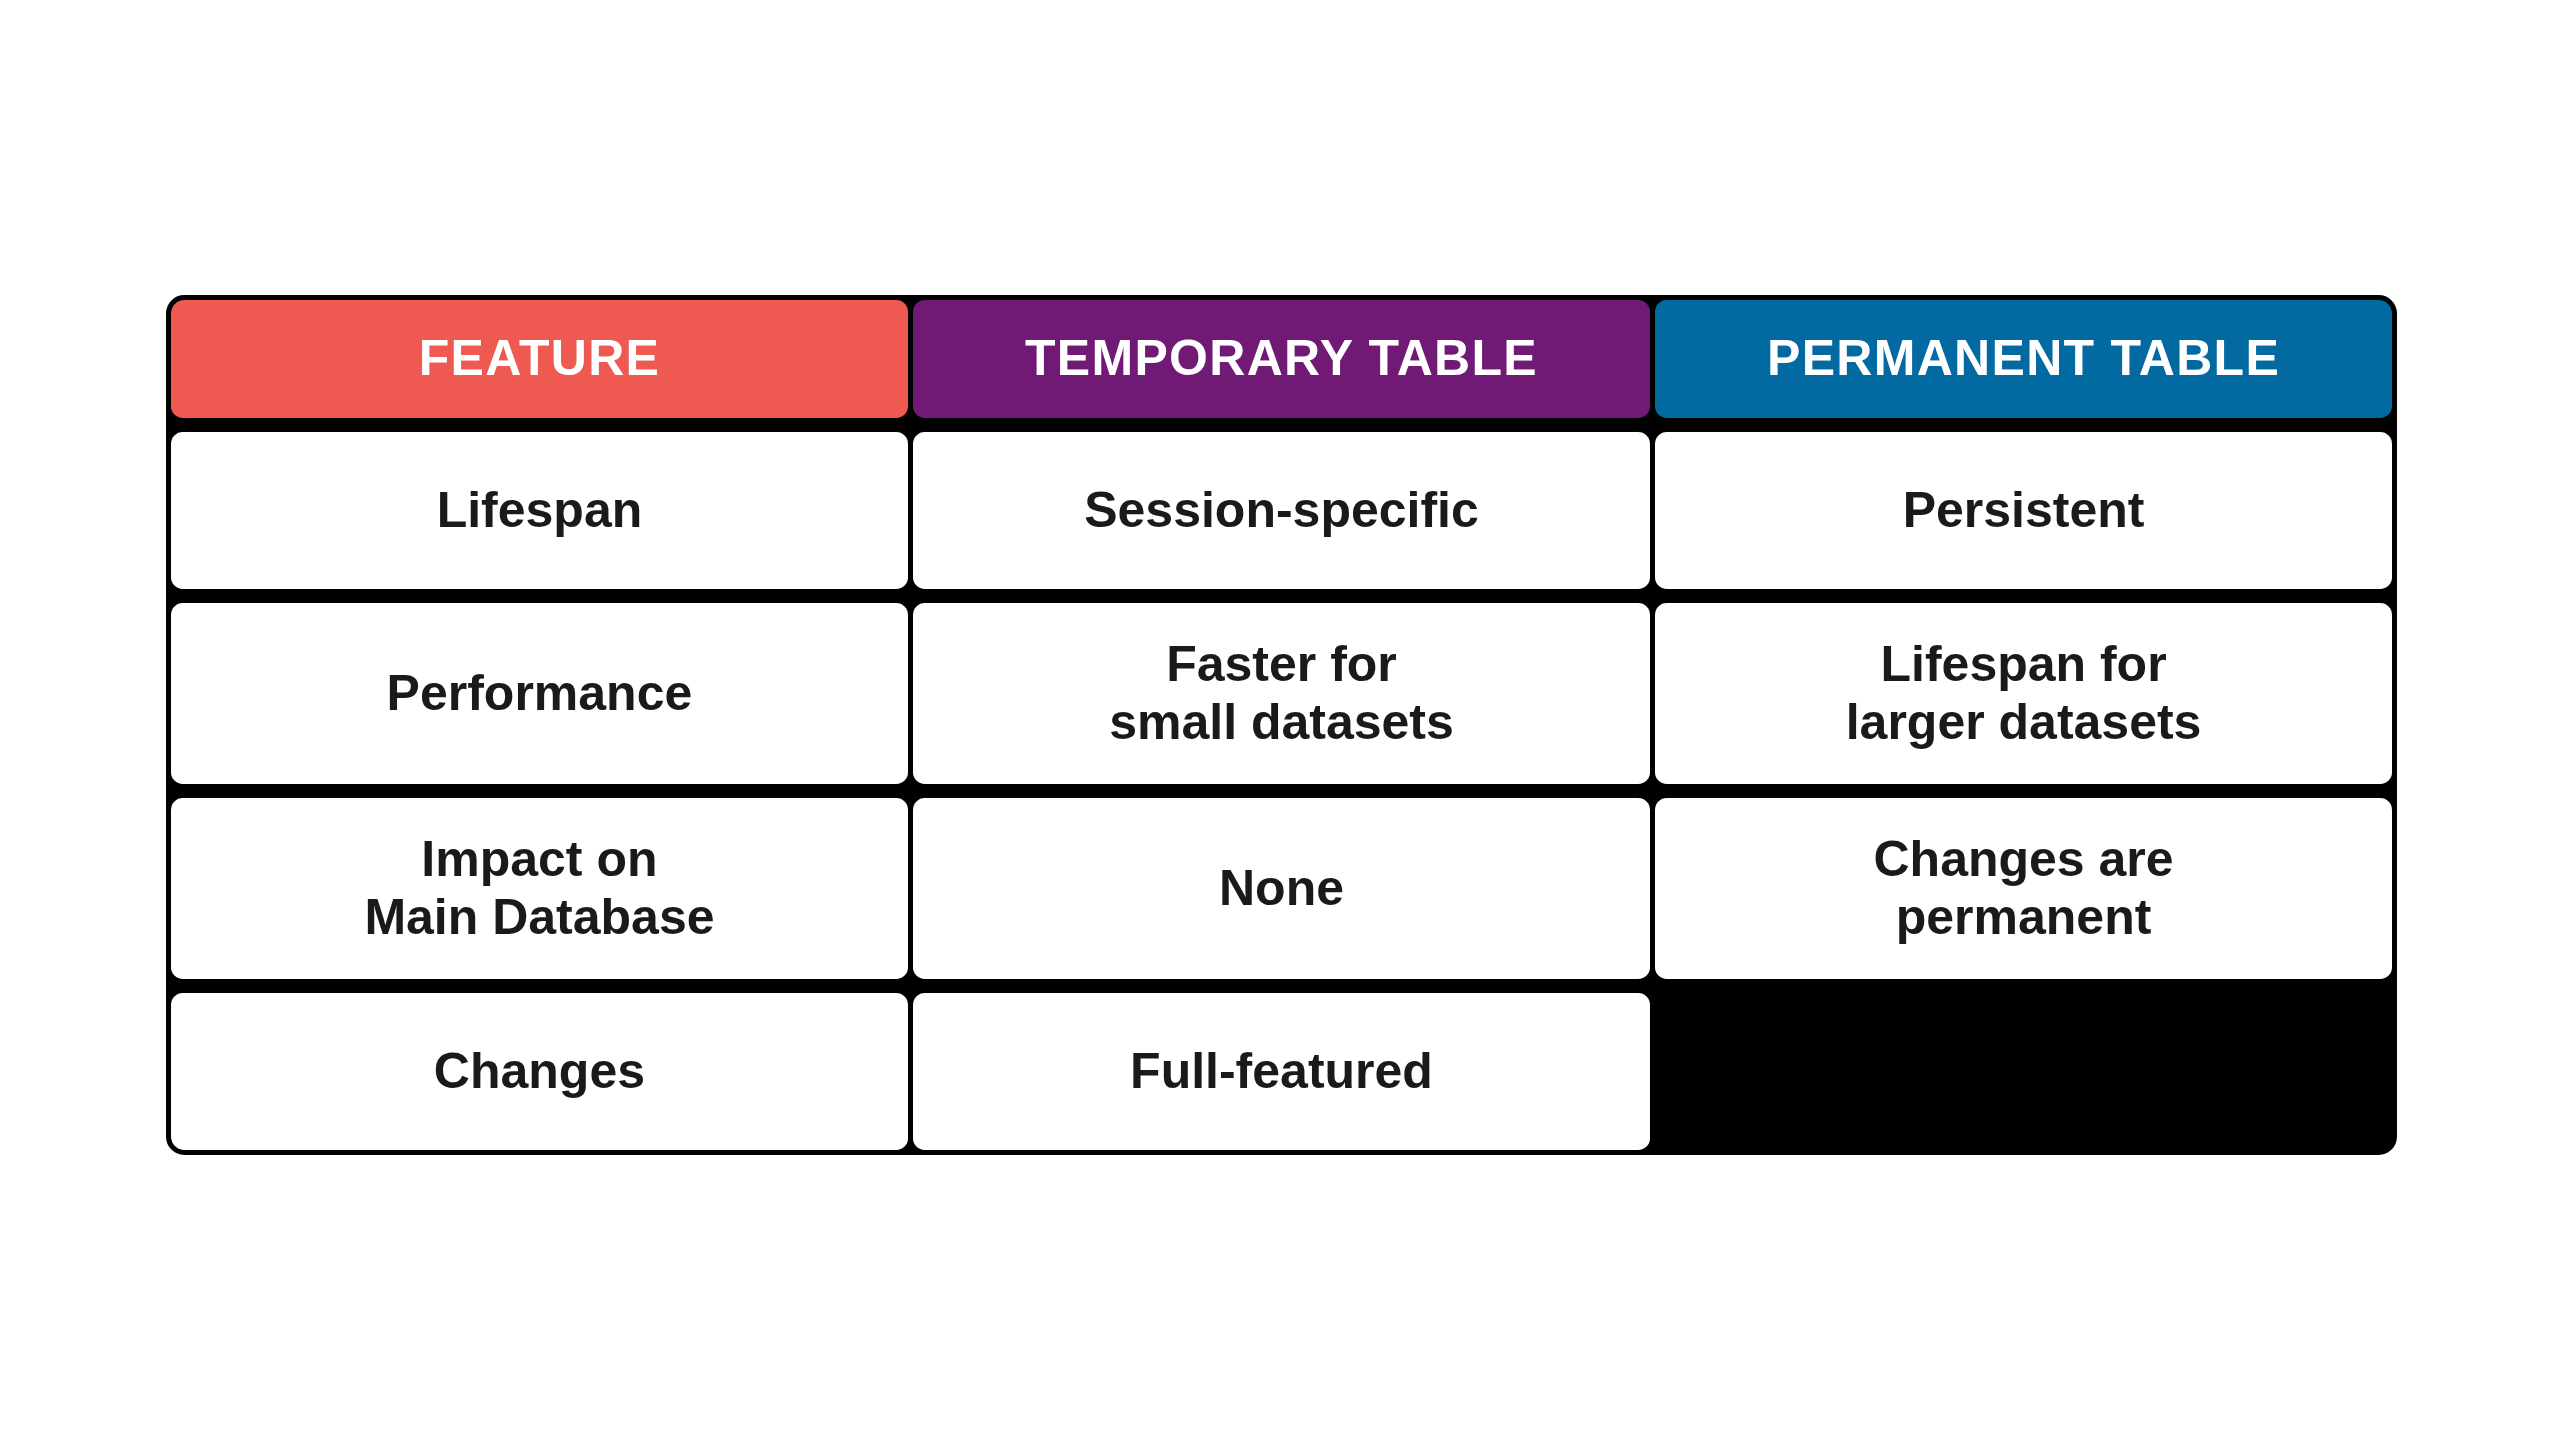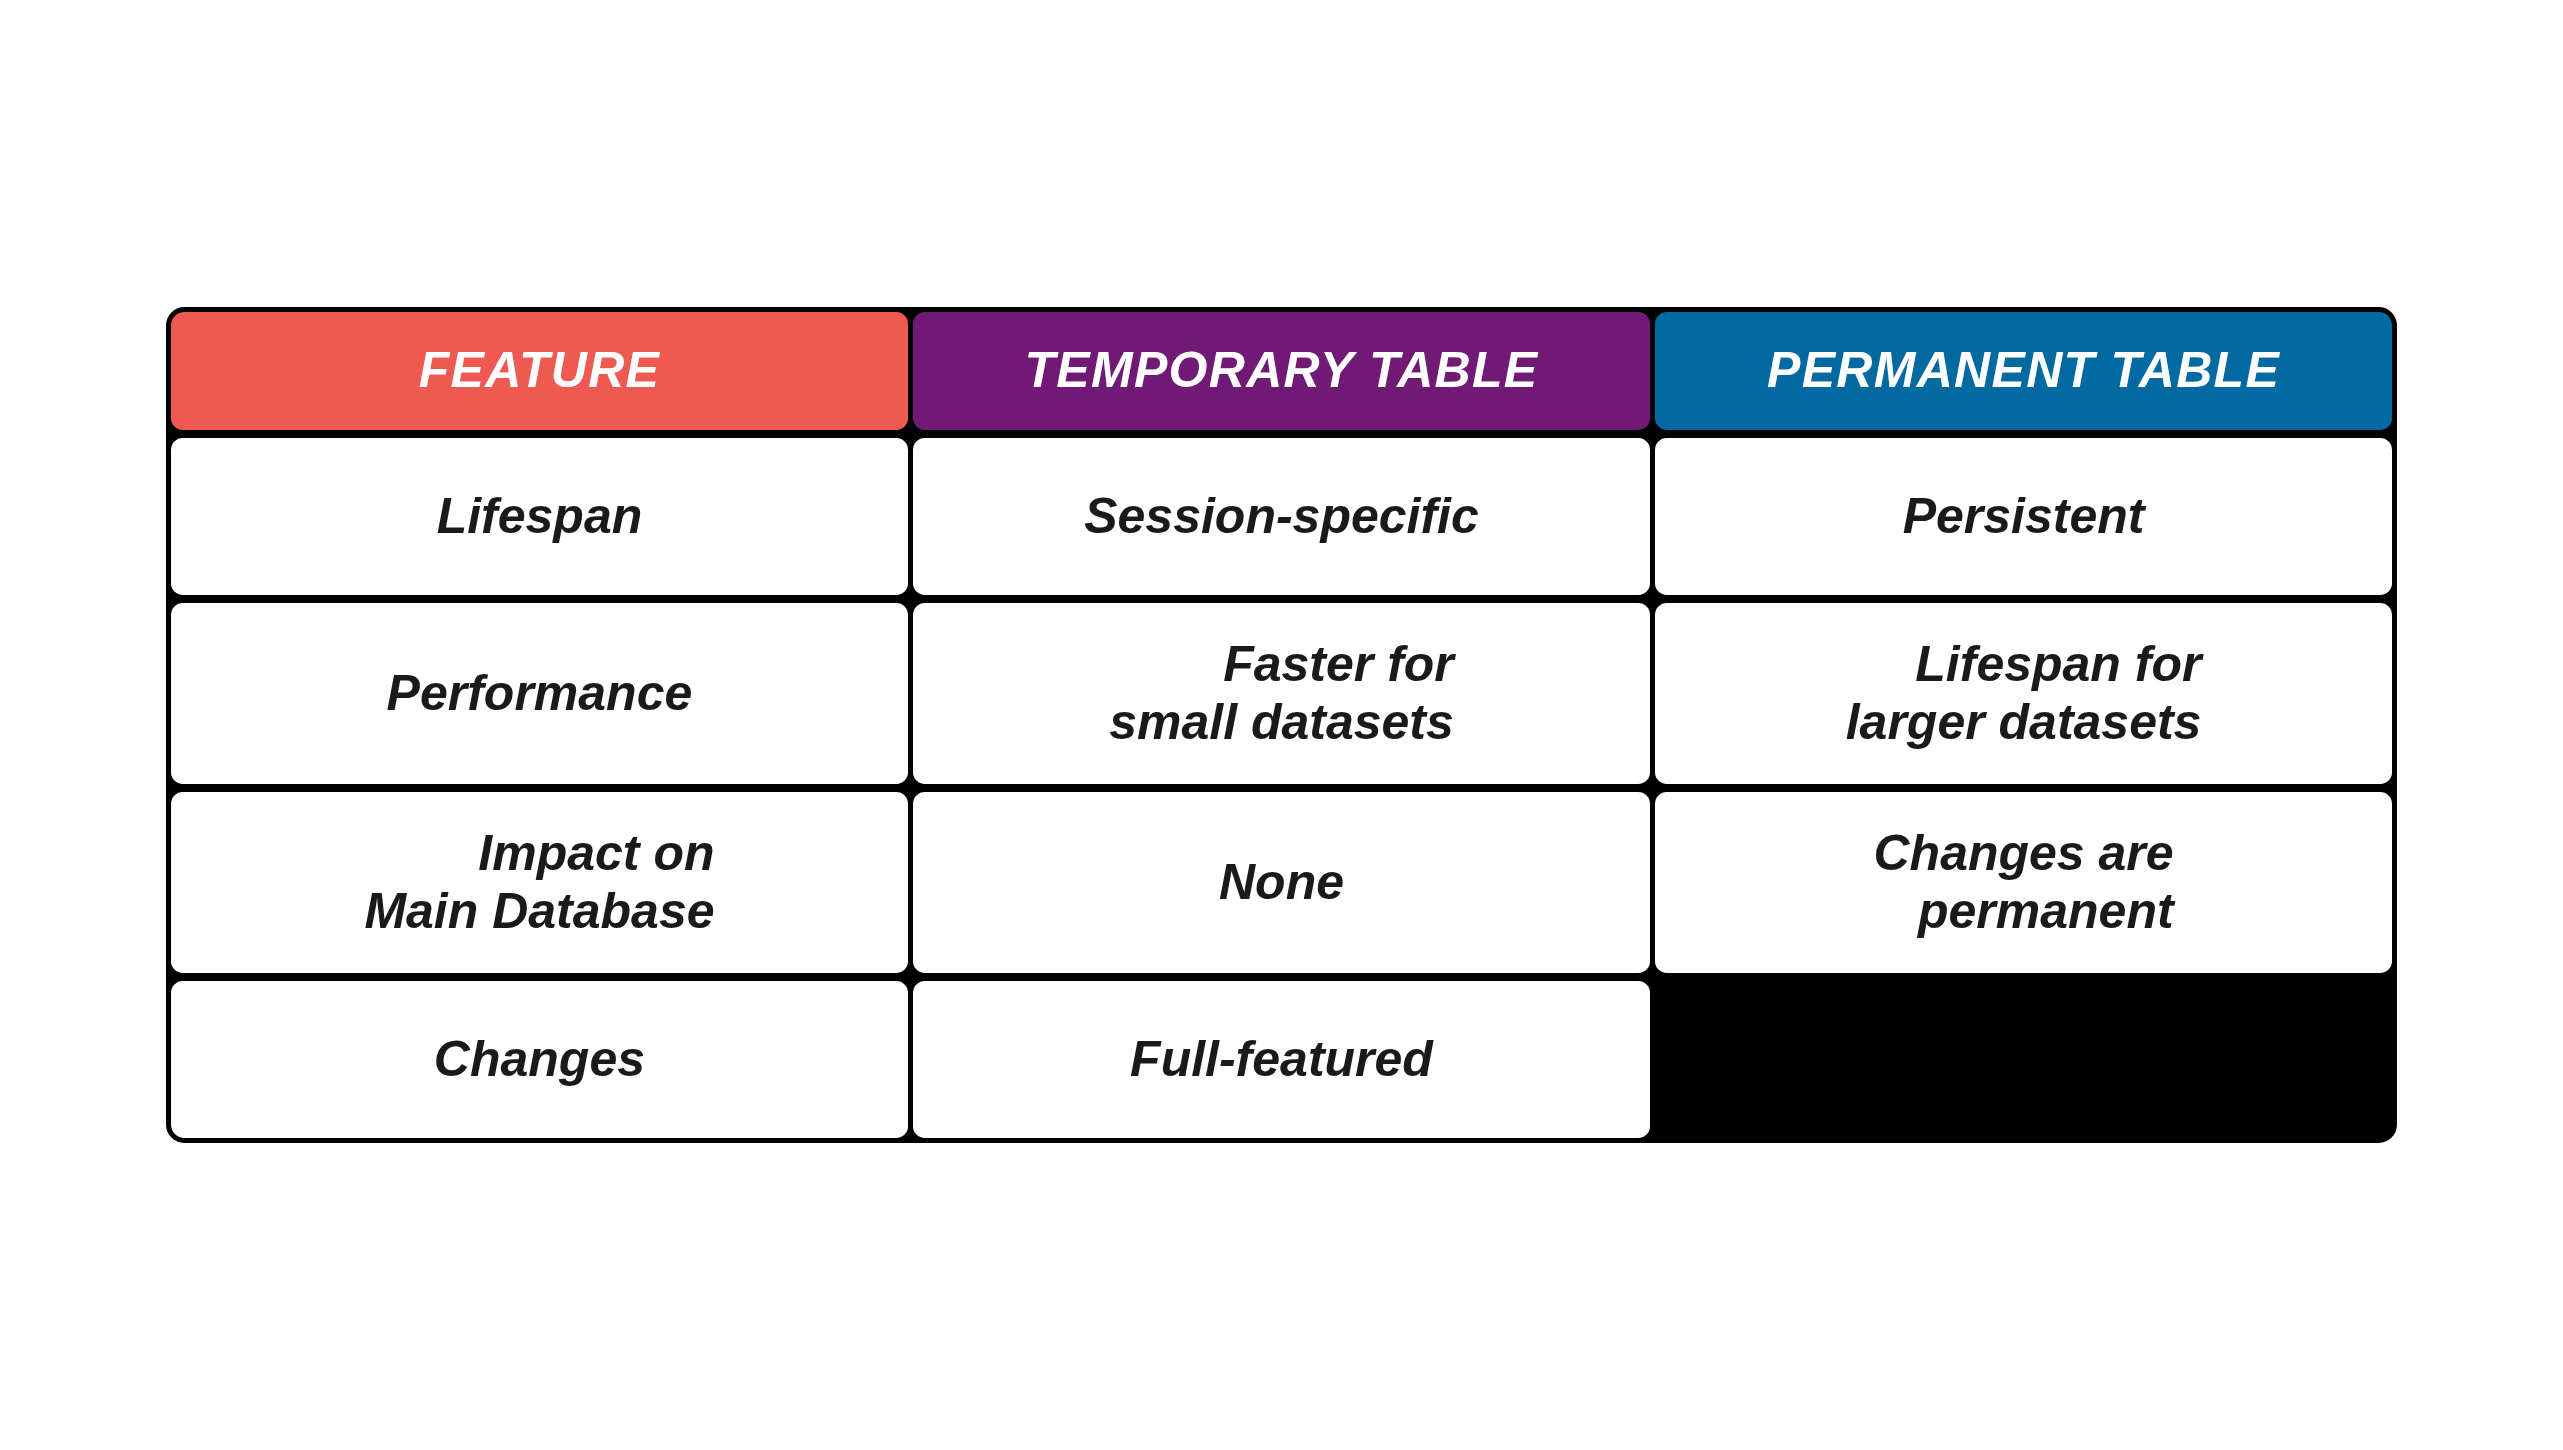--- a/index.html
+++ b/index.html
@@ -24,35 +24,34 @@
       overflow: hidden;
       background: #000000;
     }
     .table-row {
       display: grid;
       grid-template-columns: 1fr 1fr 1fr;
       gap: 5.2px;
       background: #000000;
     }
     .table-row + .table-row {
-      margin-top: 8px;
+      margin-top: 14px;
     }
     .cell {
       display: flex;
       align-items: center;
       justify-content: center;
-      text-align: right;
+      text-align: center;
       padding: 33px 19.7px;
       font-weight: 800;
       font-size: 50px;
       line-height: 1.15;
       white-space: pre-line;
       border-radius: 11.8px;
       min-height: 157px;
-      font-style: italic;
     }
     .header-row .cell {
       font-size: 50px;
       letter-spacing: 1.3px;
       text-transform: uppercase;
       color: #ffffff;
       min-height: 118px;
       padding: 25px 19.7px;
     }
     .header-feature {

